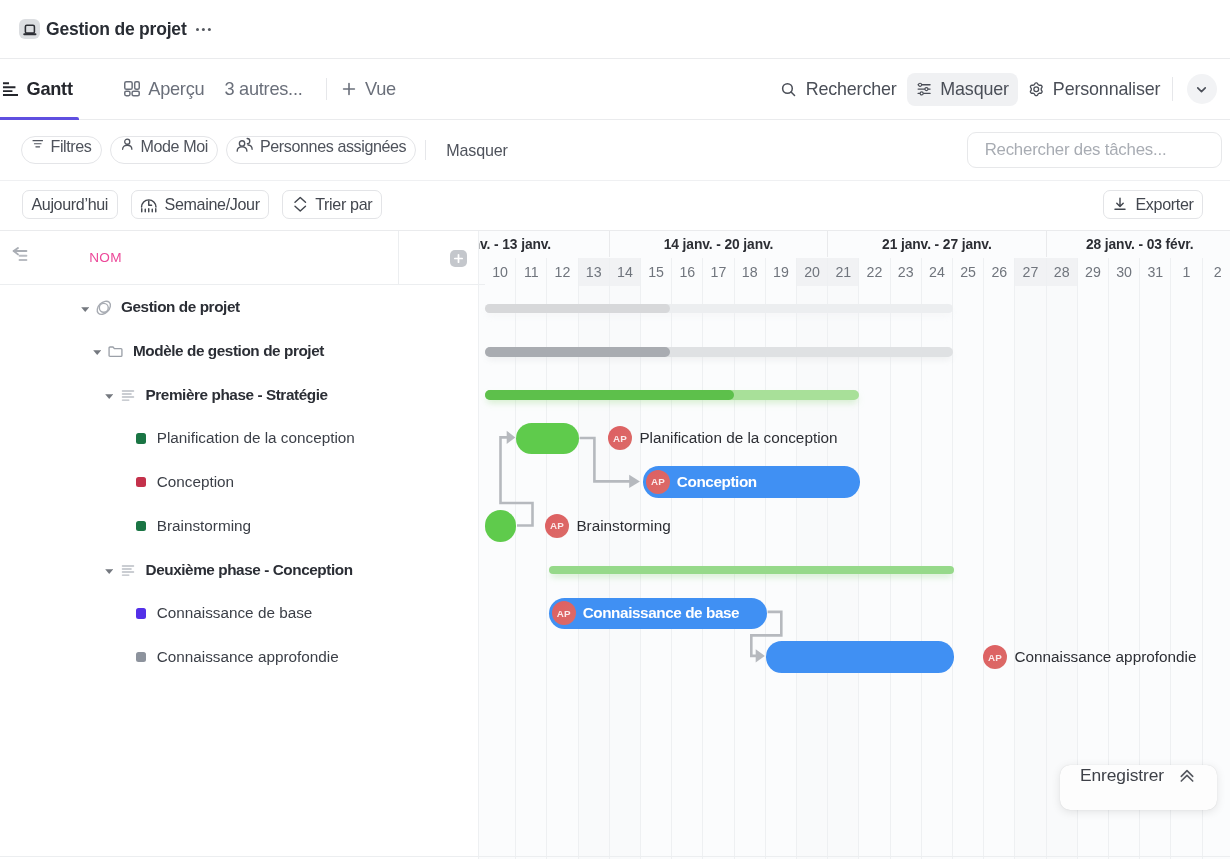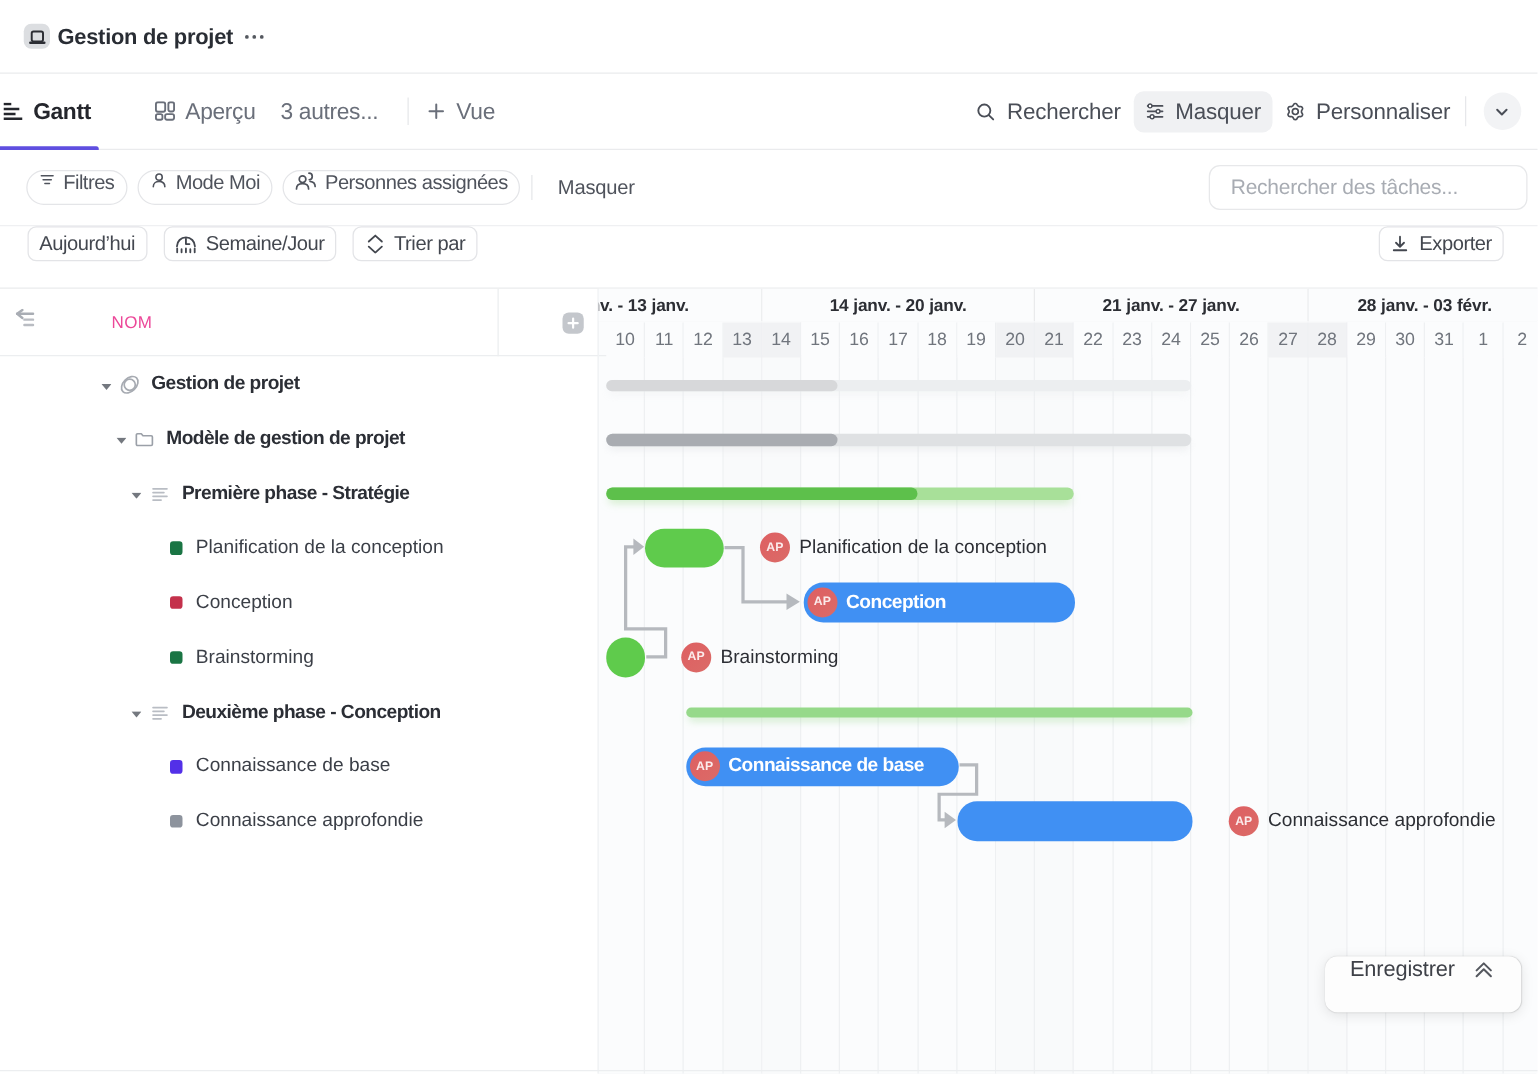--- a/index.html
+++ b/index.html
@@ -89,21 +89,21 @@
   .fb-hide { font-size:16.1px; color:#4f535c; margin-left:20px; cursor:pointer; letter-spacing:-0.15px;}
   .search-box {
     margin-left:auto; margin-right:7.7px; width:255.7px; height:36.2px;
     border:1px solid #e7e8ea; border-radius:9px; display:flex; align-items:center;
     padding:0 17px; font-size:16.8px; color:#a8acb3; background:#fff; letter-spacing:-0.2px;
   }
 
   
   .toolbar {
     position:absolute; left:0; top:181px; width:1230px; height:50px;
-    border-bottom:1px solid #eaebed; display:flex; padding-bottom:2px;
+    border-bottom:1px solid #eaebed; display:flex; align-items:center; padding-bottom:2px;
   }
   .tbtn {
     height:28.3px; border:1px solid #e3e4e7; border-radius:7px; display:flex; align-items:center;
     padding:0 8.5px; font-size:16.1px; color:#43474f; margin-left:13px; cursor:pointer; background:#fff;
     letter-spacing:-0.35px;
   }
   .tbtn .lbl { margin-left:7px; }
   .tb-export { margin-left:auto; margin-right:27px; }
 
   

